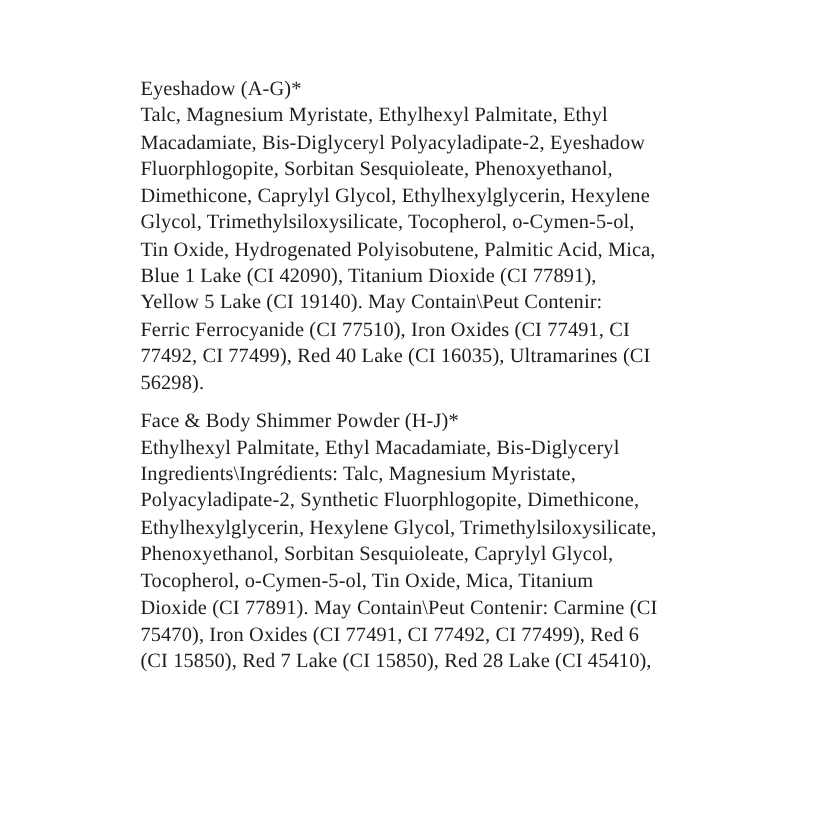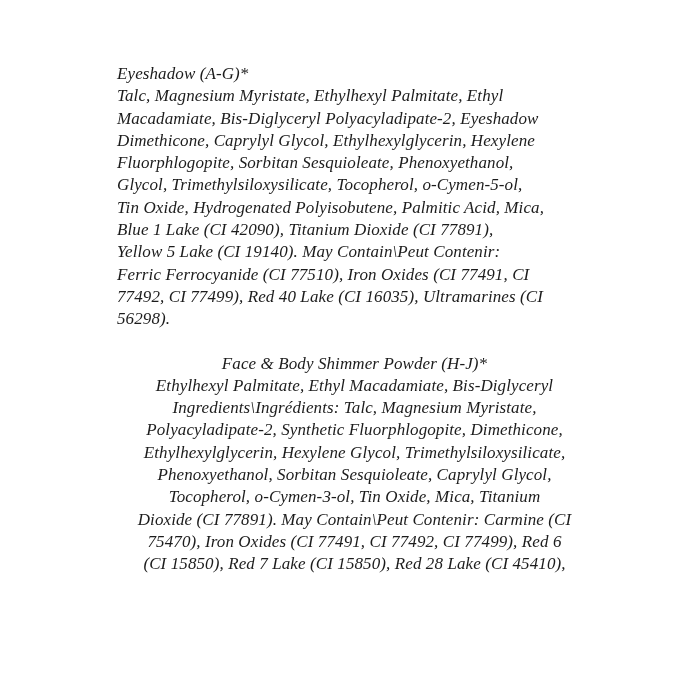--- a/index.html
+++ b/index.html
@@ -11,73 +11,71 @@
     height: 679px;
     background: #ffffff;
     font-family: "Liberation Serif", "DejaVu Serif", serif;
   }
   .page {
     position: relative;
     width: 586px;
     height: 679px;
     background: #ffffff;
     overflow: hidden;
-    font-style: italic;
   }
   .text-block {
     position: absolute;
     left: 117px;
     top: 63px;
     width: 475px;
     color: #1c1c1c;
     font-size: 17px;
     line-height: 22.3px;
     letter-spacing: 0.1px;
   }
   .section + .section {
-    margin-top: 22px;
-    text-align: center;
+    margin-top: 9px;
   }
   .heading,
   .line {
     white-space: nowrap;
   }
 </style>
 </head>
 <body>
 
 <div class="page" style="background: rgb(255, 255, 255);">
   <div class="text-block" style="color: rgb(28, 28, 28);">
 
     <section class="section">
       <div class="heading">Eyeshadow (A-G)*</div>
       <div class="lines">
           <div class="line">Talc, Magnesium Myristate, Ethylhexyl Palmitate, Ethyl</div>
           <div class="line">Macadamiate, Bis-Diglyceryl Polyacyladipate-2, Eyeshadow</div>
+          <div class="line">Fluorphlogopite, Sorbitan Sesquioleate, Phenoxyethanol,</div>
           <div class="line">Dimethicone, Caprylyl Glycol, Ethylhexylglycerin, Hexylene</div>
-          <div class="line">Fluorphlogopite, Sorbitan Sesquioleate, Phenoxyethanol,</div>
           <div class="line">Glycol, Trimethylsiloxysilicate, Tocopherol, o-Cymen-5-ol,</div>
           <div class="line">Tin Oxide, Hydrogenated Polyisobutene, Palmitic Acid, Mica,</div>
           <div class="line">Blue 1 Lake (CI 42090), Titanium Dioxide (CI 77891),</div>
           <div class="line">Yellow 5 Lake (CI 19140). May Contain\Peut Contenir:</div>
           <div class="line">Ferric Ferrocyanide (CI 77510), Iron Oxides (CI 77491, CI</div>
           <div class="line">77492, CI 77499), Red 40 Lake (CI 16035), Ultramarines (CI</div>
           <div class="line">56298).</div>
         </div>
     </section>
 
     <section class="section">
       <div class="heading">Face &amp; Body Shimmer Powder (H-J)*</div>
       <div class="lines">
           <div class="line">Ethylhexyl Palmitate, Ethyl Macadamiate, Bis-Diglyceryl</div>
           <div class="line">Ingredients\Ingrédients: Talc, Magnesium Myristate,</div>
           <div class="line">Polyacyladipate-2, Synthetic Fluorphlogopite, Dimethicone,</div>
           <div class="line">Ethylhexylglycerin, Hexylene Glycol, Trimethylsiloxysilicate,</div>
           <div class="line">Phenoxyethanol, Sorbitan Sesquioleate, Caprylyl Glycol,</div>
-          <div class="line">Tocopherol, o-Cymen-3-ol, Tin Oxide, Mica, Titanium</div>
+          <div class="line">Tocopherol, o-Cymen-5-ol, Tin Oxide, Mica, Titanium</div>
           <div class="line">Dioxide (CI 77891). May Contain\Peut Contenir: Carmine (CI</div>
           <div class="line">75470), Iron Oxides (CI 77491, CI 77492, CI 77499), Red 6</div>
           <div class="line">(CI 15850), Red 7 Lake (CI 15850), Red 28 Lake (CI 45410),</div>
         </div>
     </section>
 
   </div>
 </div>
 
 </body></html>

